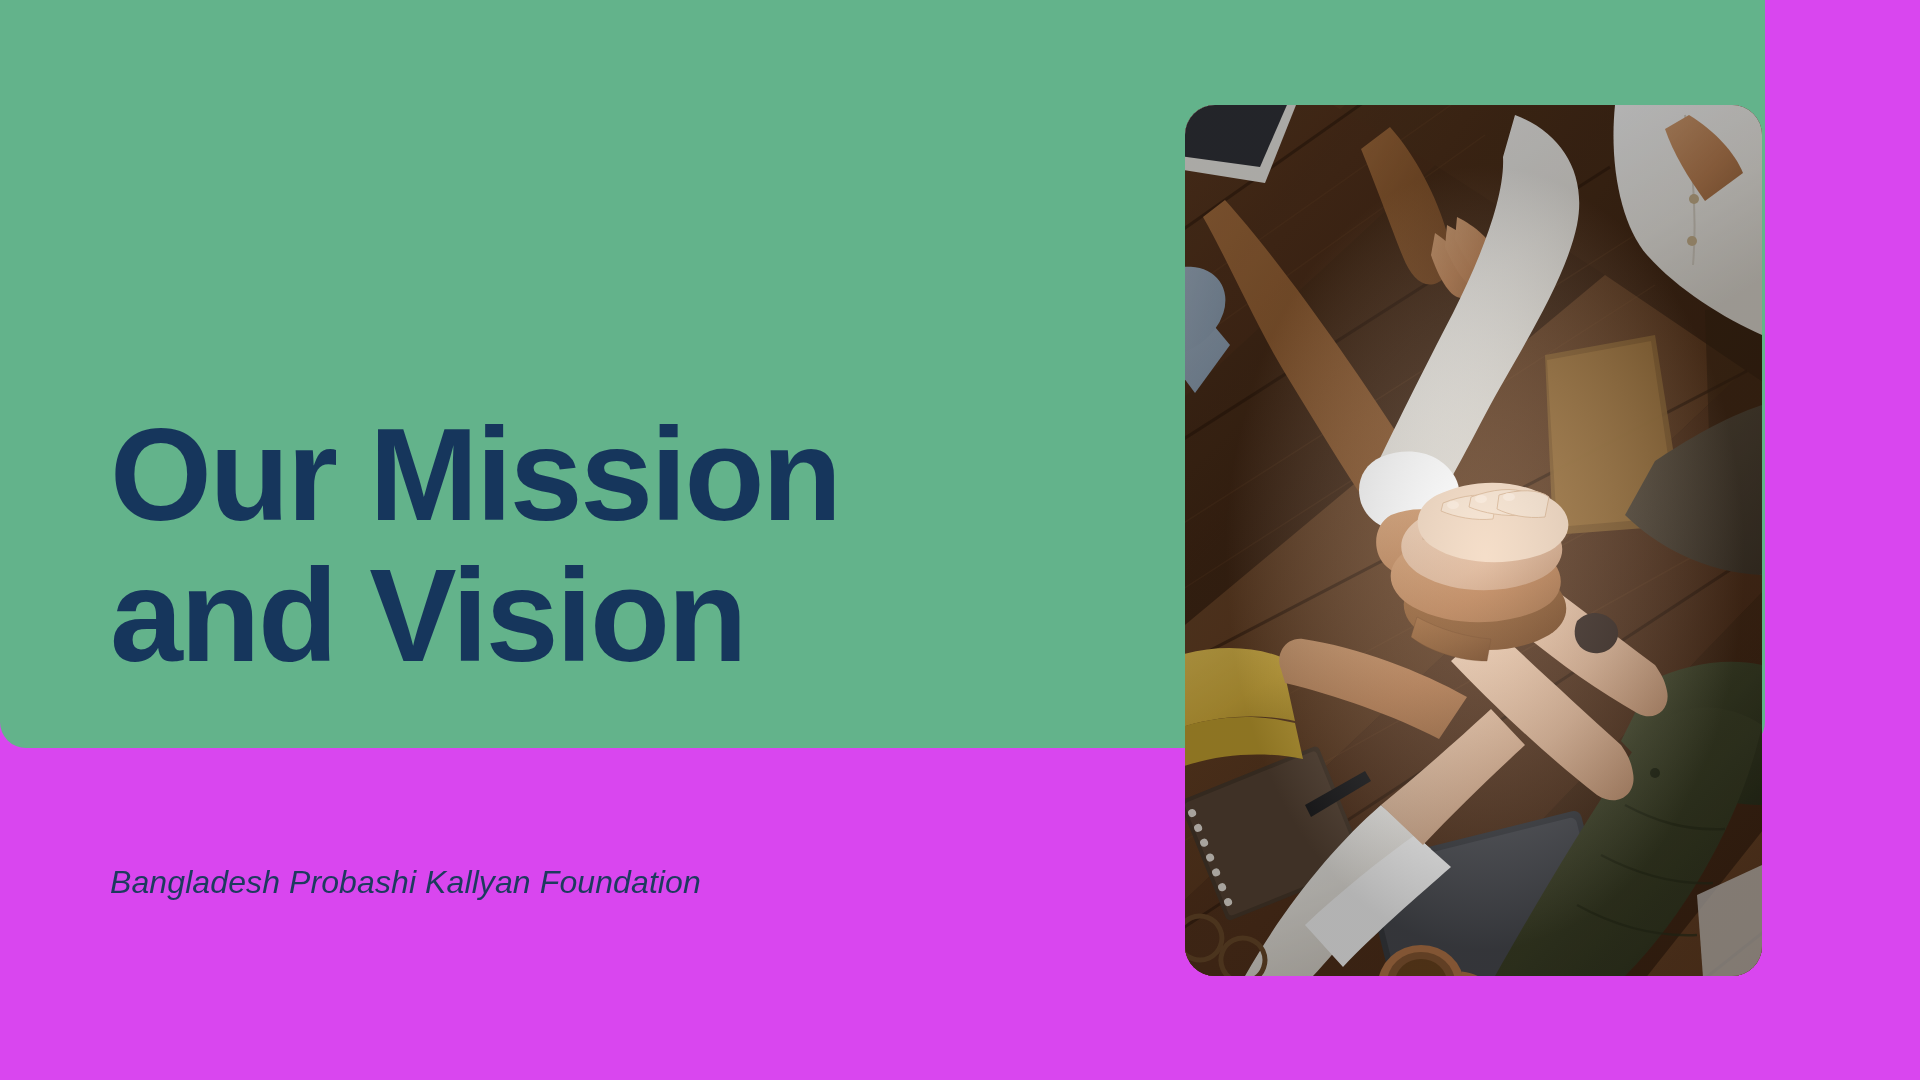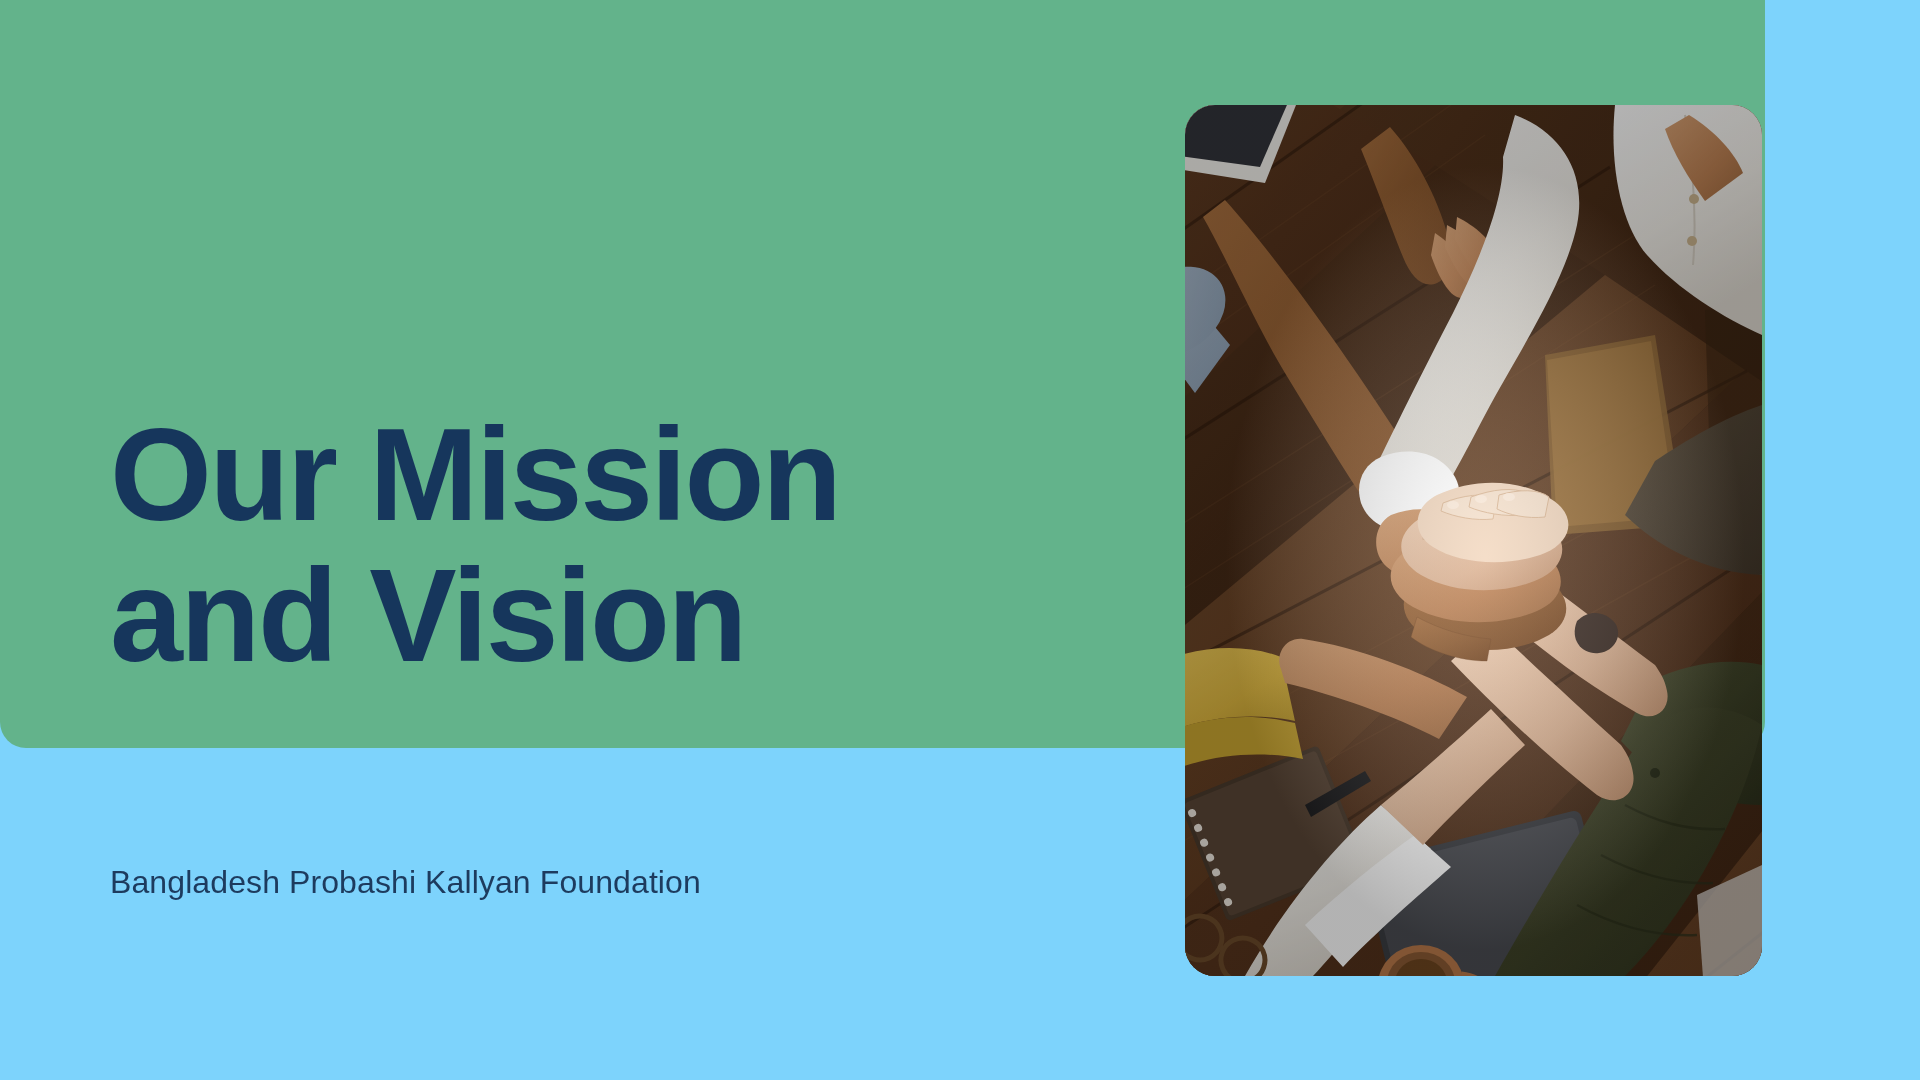--- a/index.html
+++ b/index.html
@@ -12,21 +12,21 @@
     height: 1080px;
     overflow: hidden;
     font-family: "Liberation Sans", sans-serif;
     background: #f4f4f4;
   }
 
   .slide {
     position: relative;
     width: 1920px;
     height: 1080px;
-    background: #7dd3fc;
+    background: #d946ef;
   }
 
   
   .green-panel {
     position: absolute;
     left: 0;
     top: 0;
     width: 1765px;
     height: 748px;
     background: #63b38b;
@@ -52,20 +52,21 @@
     color: #16365c;
     white-space: pre-line;
   }
 
   
   .subtitle-block {
     position: absolute;
     left: 110px;
     top: 862px;
     z-index: 4;
+    font-style: italic;
   }
   .slide-subtitle {
     margin: 0;
     font-family: "Liberation Sans", sans-serif;
     font-size: 32px;
     font-weight: normal;
     line-height: 1.3;
     color: #1d3b5e;
     letter-spacing: 0.1px;
   }

